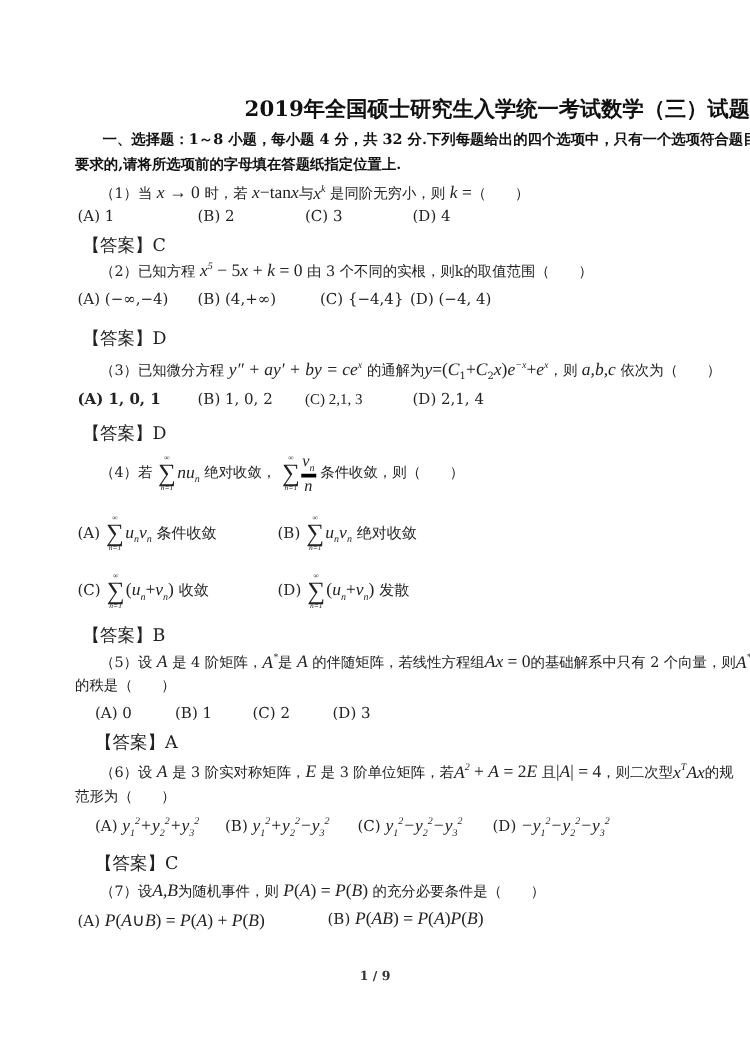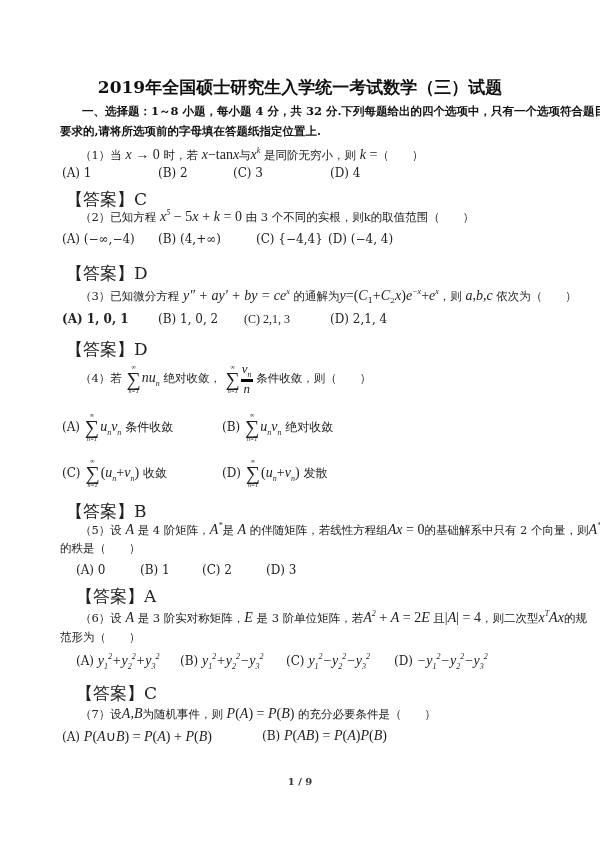--- a/index.html
+++ b/index.html
@@ -1,24 +1,24 @@
 <!DOCTYPE html>
 <html><head>
 <meta charset="utf-8">
 <style>
   html, body { margin:0; padding:0; background:#ffffff; }
   body { width:600px; height:848px; position:relative; overflow:hidden;
          font-family:"DejaVu Serif", serif; color:#1a1a1a; }
   .abs { position:absolute; white-space:nowrap; }
-  .title { left:0; width:600px; text-align:center; top:76px; font-size:17px; font-weight:bold;
+  .title { left:0; width:600px; text-align:right; top:76px; font-size:17px; font-weight:bold;
            font-family:"DejaVu Serif", serif; color:#111; }
   .instr { font-size:11.5px; font-weight:bold; color:#111; }
   .q { font-size:11.5px; color:#222; }
   .opt { font-size:12px; color:#222; }
-  .ans { font-size:17px; color:#222; }
+  .ans { font-size:14px; color:#222; }
   .m { font-family:"Liberation Serif", serif; font-style:italic; font-size:14px; }
   .mn { font-family:"Liberation Serif", serif; font-size:14px; }
   .sum { display:inline-flex; flex-direction:column; align-items:center; vertical-align:middle;
          line-height:1; margin:0 1px; }
   .sum .top,.sum .bot { font-size:6px; font-family:"Liberation Serif", serif; font-style:italic; }
   .sum .sig { font-size:20px; font-family:"Liberation Serif", serif; line-height:0.9; }
   .frac { display:inline-flex; flex-direction:column; align-items:center; vertical-align:middle;
           font-family:"Liberation Serif", serif; font-style:italic; font-size:13px; line-height:1.05; }
   .frac .n { border-bottom:3px solid #000000; padding:0 1px;font-family:Liberation Serif, serif; }
   sub, sup { font-size:8px; }
@@ -33,21 +33,21 @@
 <div class="abs instr" style="left:60px; top:124px;">要求的,请将所选项前的字母填在答题纸指定位置上.</div>
 
 <div class="abs q" style="left:80px; top:146px;">
   <span>（1）</span><span>当</span>
   <span class="m">x</span> <span class="mn">→ 0</span> <span>时，若</span>
   <span class="m">x</span><span class="mn">−tan</span><span class="m">x</span><span>与</span><span class="m">x<sup>k</sup></span>
   <span>是同阶无穷小，则</span> <span class="m">k</span> <span class="mn">=</span><span>（　　）</span>
 </div>
 <div class="abs opt" style="left:62px; top:166px;">(A) 1</div>
 <div class="abs opt" style="left:158px; top:166px;text-align:right;">(B) 2</div>
-<div class="abs opt" style="left:233px; top:166px;text-align:right;">(C) 3</div>
+<div class="abs opt" style="left:244px; top:166px;text-align:right;">(C) 3</div>
 <div class="abs opt" style="left:330px; top:166px;">(D) 4</div>
 <div class="abs ans" style="left:66px; top:188px;"><span>【答案】</span><span>C</span></div>
 
 <div class="abs q" style="left:80px; top:208px;">
   <span>（2）</span><span>已知方程</span>
   <span class="m">x<sup>5</sup></span> <span class="mn">− 5</span><span class="m">x</span> <span class="mn">+</span> <span class="m">k</span> <span class="mn">= 0</span>
   <span>由 3 个不同的实根，则k的取值范围（　　）</span>
 </div>
 <div class="abs opt" style="left:62px; top:232px;">(A) (−∞,−4)</div>
 <div class="abs opt" style="left:158px; top:232px;">(B) (4,+∞)</div>

